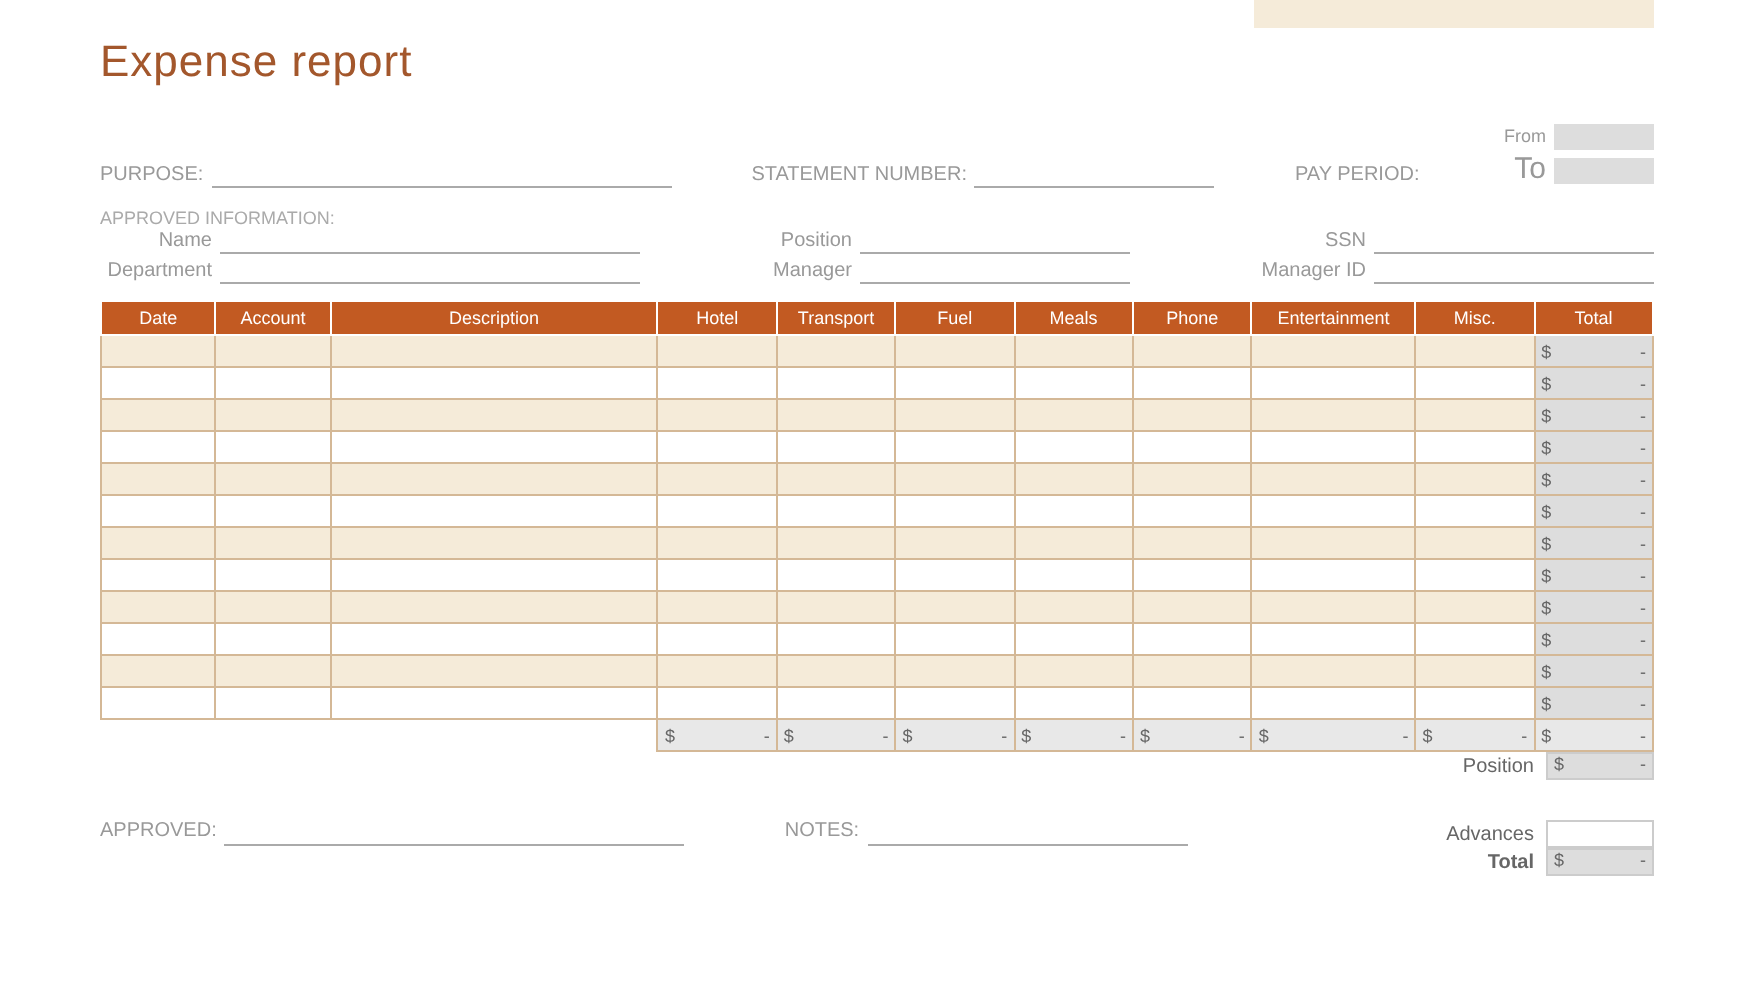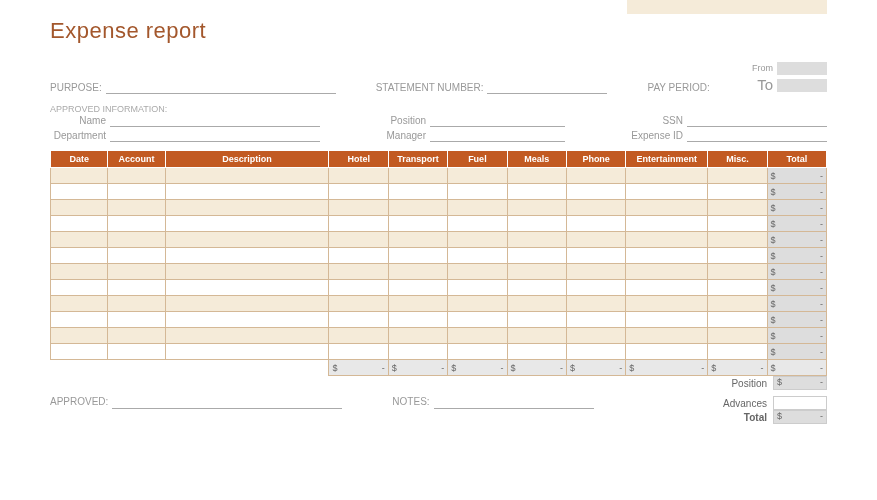--- a/index.html
+++ b/index.html
@@ -6,33 +6,33 @@
   body { font-family: Arial, sans-serif; background: #fff; width: 877px; height: 500px; padding: 8px 50px 0 50px; position: relative; }
   .top-bar { position: absolute; top: 0; right: 50px; width: 200px; height: 14px; background: #f5ebd9; }
   .title { font-size: 22px; color: #a3572c; font-weight: 300; margin-top: 10px; margin-bottom: 18px; letter-spacing: 0.5px; }
   .row { display: flex; align-items: flex-end; font-size: 10px; color: #999; margin-bottom: 2px; }
   .lbl { white-space: nowrap; padding-right: 4px; padding-bottom: 1px; text-align: right; }
   .line { border-bottom: 1px solid #aaa; height: 13px; }
   .shaded { background: #ddd; height: 13px; }
   .info-block { margin-bottom: 10px; }
   .sub-label { font-size: 9px; color: #aaa; margin-top: 4px; }
   table.expense { border-collapse: collapse; width: 100%; margin-top: 6px; table-layout: fixed; }
-  table.expense th { background: #c25a22; color: #fff; font-size: 9px; font-weight: bold; padding: 3px 2px; border: 1px solid #fff; }
+  table.expense th { background: #c25a22; color: #fff; font-size: 9px; font-weight: normal; padding: 3px 2px; border: 1px solid #fff; }
   table.expense td { border: 1px solid #d4b896; height: 16px; font-size: 9px; }
   .alt { background: #f5ebd9; }
   .total-col { background: #ddd; font-size: 9px; color: #666; padding: 0 3px; }
   .dollar { float: left; }
   .dash { float: right; }
   .col-totals td { background: #e8e8e8; border: 1px solid #ccc; height: 15px; font-size: 9px; color: #666; padding: 0 3px; }
   .col-totals td.blank { background: #fff; border: none; }
   .summary { font-size: 10px; color: #666; text-align: right; }
   .summary-row { display: flex; justify-content: flex-end; align-items: center; margin-top: 0; }
   .summary-lbl { padding-right: 6px; }
   .summary-val { width: 54px; height: 14px; background: #ddd; border: 1px solid #ccc; font-size: 9px; color: #666; padding: 0 3px; }
-  .bottom-row { display: flex; margin-top: 6px; }
+  .bottom-row { display: flex; margin-top: 20px; }
 </style>
 </head>
 <body>
 
 <div class="top-bar"></div>
 
 <div class="title">Expense report</div>
 
 <div class="row info-block">
   <span class="lbl">PURPOSE:</span>
@@ -68,21 +68,21 @@
   <div class="line" style="flex:1"></div>
 </div>
 
 <div class="row" style="margin-bottom:8px">
   <span class="lbl" style="width:60px">Department</span>
   <div class="line" style="width:210px"></div>
   <div style="width:60px"></div>
   <span class="lbl" style="width:50px">Manager</span>
   <div class="line" style="width:135px"></div>
   <div style="width:60px"></div>
-  <span class="lbl" style="width:62px">Expense ID</span>
+  <span class="lbl" style="width:62px">Manager ID</span>
   <div class="line" style="flex:1"></div>
 </div>
 
 <table class="expense">
   <colgroup>
     <col style="width:56px">
       <col style="width:56px">
       <col style="width:160px">
     <col style="width:58px">
       <col style="width:58px">

